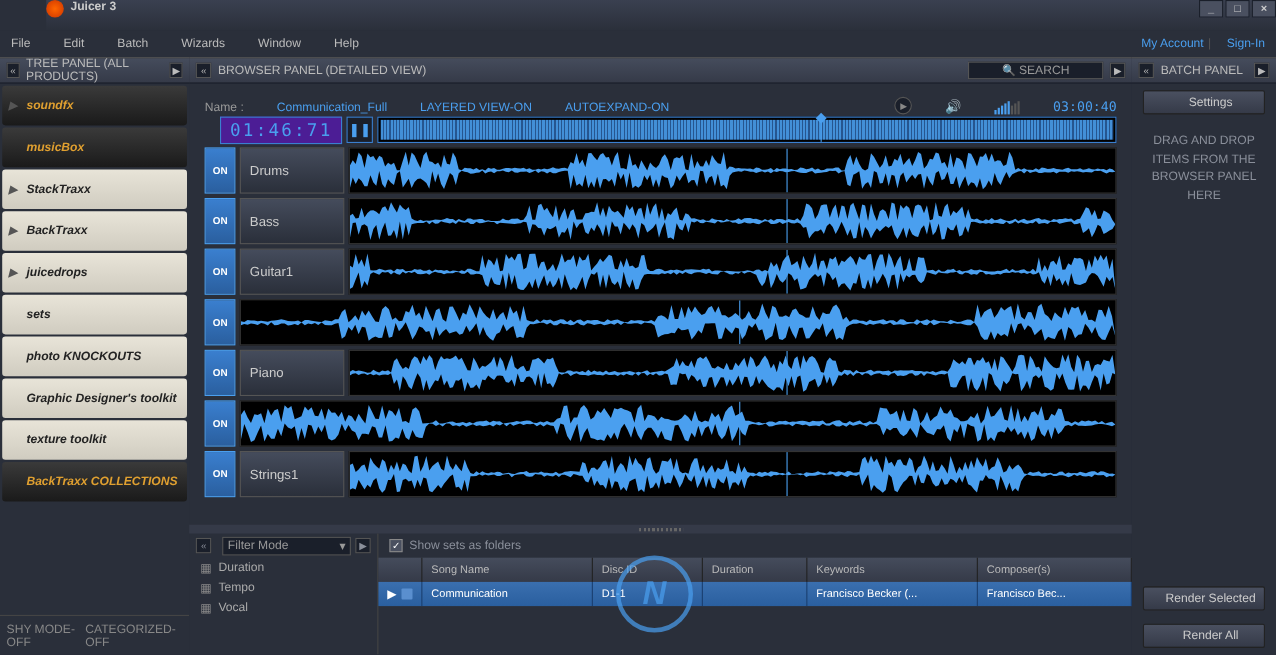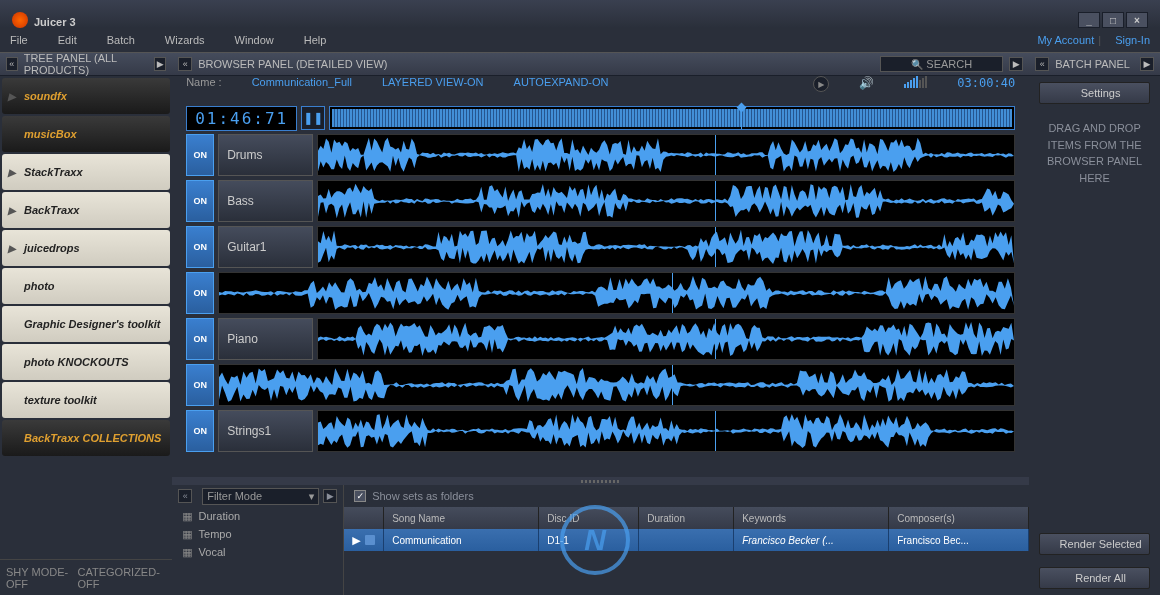--- a/index.html
+++ b/index.html
@@ -1,17 +1,17 @@
 <!DOCTYPE html>
 <html><head>
 <meta charset="utf-8">
 <style>
 * { margin: 0; padding: 0; box-sizing: border-box; font-family: Arial, sans-serif; font-size: 11px; }
 body { background: #2a2f3a; color: #8a8f9a; width: 1160px; height: 595px; overflow: hidden; }
-.titlebar { height: 28px; background: linear-gradient(#3a4050, #2a2f3a); display: flex; align-items: flex-end; padding: 0 12px; color: #ccc; font-weight: bold; }
+.titlebar { height: 28px; background: linear-gradient(#3a4050, #2a2f3a); display: flex; align-items: flex-start; padding: 0 0; color: #ccc; font-weight: bold; margin-left: 42px; }
 .titlebar .logo { width: 16px; height: 16px; background: radial-gradient(circle, #ff6600, #cc3300); border-radius: 50%; margin-right: 6px; }
 .titlebar .spacer { flex: 1; }
 .winbtn { width: 22px; height: 16px; background: #4a5060; margin-left: 2px; border: 1px solid #1a1f2a; display: flex; align-items: center; justify-content: center; font-size: 10px; cursor: pointer; color: #ccc; }
 .menubar { height: 24px; background: #2a2f3a; display: flex; align-items: center; padding: 0 10px; }
 .menubar .menuitem { margin-right: 30px; color: #bbb; cursor: pointer; }
 .menubar .spacer { flex: 1; }
 .menubar .acclink { color: #4a9fef; margin-left: 10px; cursor: pointer; }
 .menubar .sep { color: #555; margin: 0 4px; }
 .main { display: flex; height: 543px; }
 .panel-header { height: 24px; background: linear-gradient(#454c5c, #353a48); display: flex; align-items: center; padding: 0 6px; color: #bbb; font-size: 10px; border-top: 1px solid #555; border-bottom: 1px solid #1a1f2a; }
@@ -24,32 +24,32 @@
 .product-item.dark { background: linear-gradient(#3a3a3a, #1a1a1a); color: #e0a030; }
 .product-item.selected { background: linear-gradient(#5aafef, #3a7fcf); color: #000; }
 .prod-arrow { width: 10px; color: #555; margin-right: 6px; font-size: 10px; }
 .product-item.dark .prod-arrow { color: #555; }
 .left-footer { height: 36px; display: flex; align-items: center; padding: 0 6px; font-size: 9px; color: #888; border-top: 1px solid #444; }
 .left-footer span { cursor: pointer; }
 .left-footer .sp { flex: 1; }
 
 .center { flex: 1; background: #2a2f3a; display: flex; flex-direction: column; }
 .search-box { margin-left: auto; background: #1a1f2a; border: 1px solid #555; padding: 1px 30px 1px 30px; color: #999; font-size: 10px; display: flex; align-items: center; }
-.name-row { height: 28px; display: flex; align-items: flex-start; padding: 0 14px; gap: 30px; font-size: 11px; }
+.name-row { height: 28px; display: flex; align-items: flex-end; padding: 0 14px; gap: 30px; font-size: 11px; }
 .name-row .lbl { color: #999; }
 .name-row .blue { color: #4a9fef; cursor: pointer; }
 .name-row .sp { flex: 1; }
 .play-icon { width: 16px; height: 16px; background: #1a1f2a; border: 1px solid #555; border-radius: 50%; display: flex; align-items: center; justify-content: center; color: #888; cursor: pointer; font-size: 8px; }
 .vol-icon { color: #4a9fef; font-size: 12px; }
 .vol-bars { display: flex; gap: 1px; align-items: flex-end; height: 12px; }
 .vol-bars i { width: 2px; background: #4a9fef; }
 .vol-bars i.dim { background: #555; }
 .time-disp { color: #4a9fef; font-size: 12px; font-family: monospace; }
 .playbar { height: 28px; display: flex; align-items: center; padding: 0 14px; gap: 4px; }
-.timecode { background: #000000; border: 1px solid #3a7fcf; color: #4a9fef; font-family: monospace; font-size: 16px; padding: 2px 8px; letter-spacing: 2px; }
+.timecode { background: #4c1d95; border: 1px solid #3a7fcf; color: #4a9fef; font-family: monospace; font-size: 16px; padding: 2px 8px; letter-spacing: 2px; margin-left: 14px; }
 .pause-btn { width: 24px; height: 24px; background: #1a1f2a; border: 1px solid #3a7fcf; color: #4a9fef; display: flex; align-items: center; justify-content: center; cursor: pointer; font-size: 12px; }
 .overview { flex: 1; height: 24px; background: #000; border: 1px solid #3a7fcf; position: relative; }
 .overview-wave { position: absolute; top: 2px; left: 2px; right: 2px; bottom: 2px; background: repeating-linear-gradient(90deg, #4a9fef 0 2px, #2a5f9f 2px 3px); opacity: 0.9; }
 .playhead { position: absolute; top: 0; bottom: 0; width: 1px; background: #4a9fef; left: 60%; }
 .playhead::before { content:''; position:absolute; top:-3px; left:-3px; width:7px; height:7px; background:#4a9fef; transform:rotate(45deg); }
 .tracks { flex: 1; overflow: hidden; padding: 2px 14px; }
 .track { height: 42px; display: flex; gap: 4px; margin-bottom: 4px; }
 .track-on { width: 28px; background: linear-gradient(#3a7fcf, #2a5f9f); border: 1px solid #4a9fef; color: #fff; font-size: 9px; font-weight: bold; display: flex; align-items: center; justify-content: center; cursor: pointer; }
 .track-label { width: 95px; background: linear-gradient(#454c5c, #2a2f3a); border: 1px solid #555; color: #ccc; padding: 0 8px; display: flex; align-items: center; font-size: 12px; }
 .track-wave { flex: 1; background: #000; border: 1px solid #333; position: relative; overflow: hidden; }
@@ -67,21 +67,21 @@
 .browser-col { flex: 1; }
 .show-sets { height: 22px; display: flex; align-items: center; padding: 0 10px; gap: 6px; }
 .chk { width: 12px; height: 12px; background: #4a5060; border: 1px solid #888; display: flex; align-items: center; justify-content: center; font-size: 9px; color: #fff; cursor: pointer; }
 .table-hdr { height: 22px; display: flex; background: linear-gradient(#454c5c, #353a48); }
 .th { border-right: 1px solid #222; padding: 0 8px; display: flex; align-items: center; color: #bbb; font-size: 10px; }
 .th.icon { width: 40px; }
 .th.song { width: 155px; } .th.disc { width: 100px; } .th.dur { width: 95px; } .th.kw { width: 155px; } .th.comp { width: 140px; }
 .table-row { height: 22px; display: flex; background: linear-gradient(#3a6faf, #2a5f9f); color: #fff; cursor: pointer; }
 .td { border-right: 1px solid #1a3f6f; padding: 0 8px; display: flex; align-items: center; font-size: 10px; overflow: hidden; white-space: nowrap; }
 .td.icon { width: 40px; gap:4px; }
-.td.song { width: 155px; } .td.disc { width: 100px; } .td.dur { width: 95px; } .td.kw { width: 155px; font-style: italic; } .td.comp { width: 140px; }
+.td.song { width: 155px; } .td.disc { width: 100px; } .td.dur { width: 95px; } .td.kw { width: 155px; } .td.comp { width: 140px; }
 .folder-icn { width:12px; height:10px; background:#5a8fcf; border-radius:1px; }
 
 .right { width: 190px; background: #2a2f3a; display: flex; flex-direction: column; }
 .btn { background: linear-gradient(#4a5060, #353a48); border: 1px solid #222; color: #ccc; height: 22px; display: flex; align-items: center; justify-content: center; cursor: pointer; margin: 6px 10px; border-radius: 2px; font-size: 11px; padding-left: 12px; }
 .drop-msg { text-align: center; padding: 10px; color: #8a8f9a; line-height: 1.5; font-size: 11px; }
 .right .sp { flex: 1; }
 .watermark { position: absolute; bottom: 20px; left: 560px; width: 70px; height: 70px; border: 4px solid #4a9fef; border-radius: 50%; opacity: 0.7; display:flex; align-items:center; justify-content:center; color:#4a9fef; font-size:30px; font-weight:bold; font-style:italic; }
 </style>
 </head>
 <body>
@@ -132,29 +132,29 @@
         <div class="product-item">
           <span class="prod-arrow">▶</span>
           <span>BackTraxx</span>
         </div>
         <div class="product-item">
           <span class="prod-arrow">▶</span>
           <span>juicedrops</span>
         </div>
         <div class="product-item">
           <span class="prod-arrow"></span>
-          <span>photo</span>
+          <span>sets</span>
+        </div>
+        <div class="product-item">
+          <span class="prod-arrow"></span>
+          <span>photo KNOCKOUTS</span>
         </div>
         <div class="product-item">
           <span class="prod-arrow"></span>
           <span>Graphic Designer's toolkit</span>
-        </div>
-        <div class="product-item">
-          <span class="prod-arrow"></span>
-          <span>photo KNOCKOUTS</span>
         </div>
         <div class="product-item">
           <span class="prod-arrow"></span>
           <span>texture toolkit</span>
         </div>
         <div class="product-item dark">
           <span class="prod-arrow"></span>
           <span>BackTraxx COLLECTIONS</span>
         </div>
       </div>

